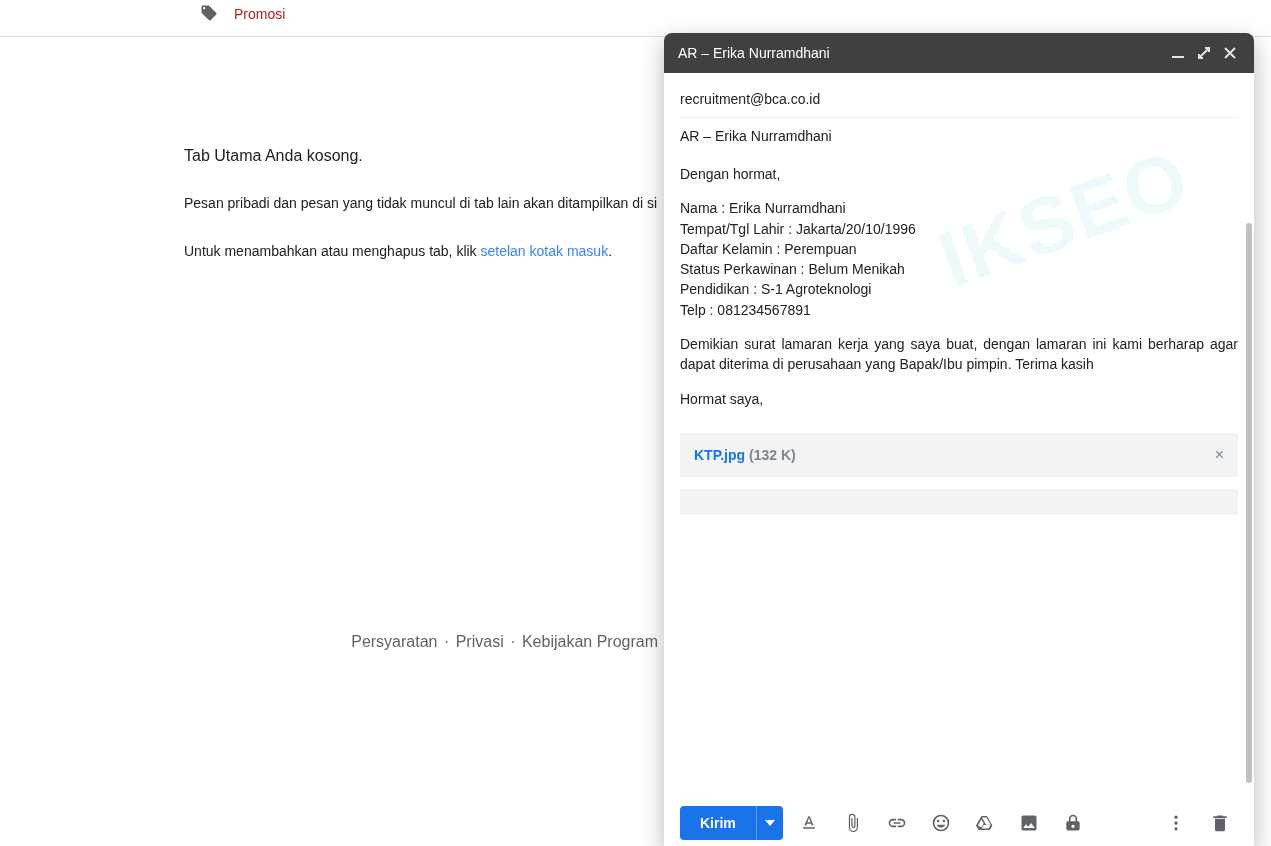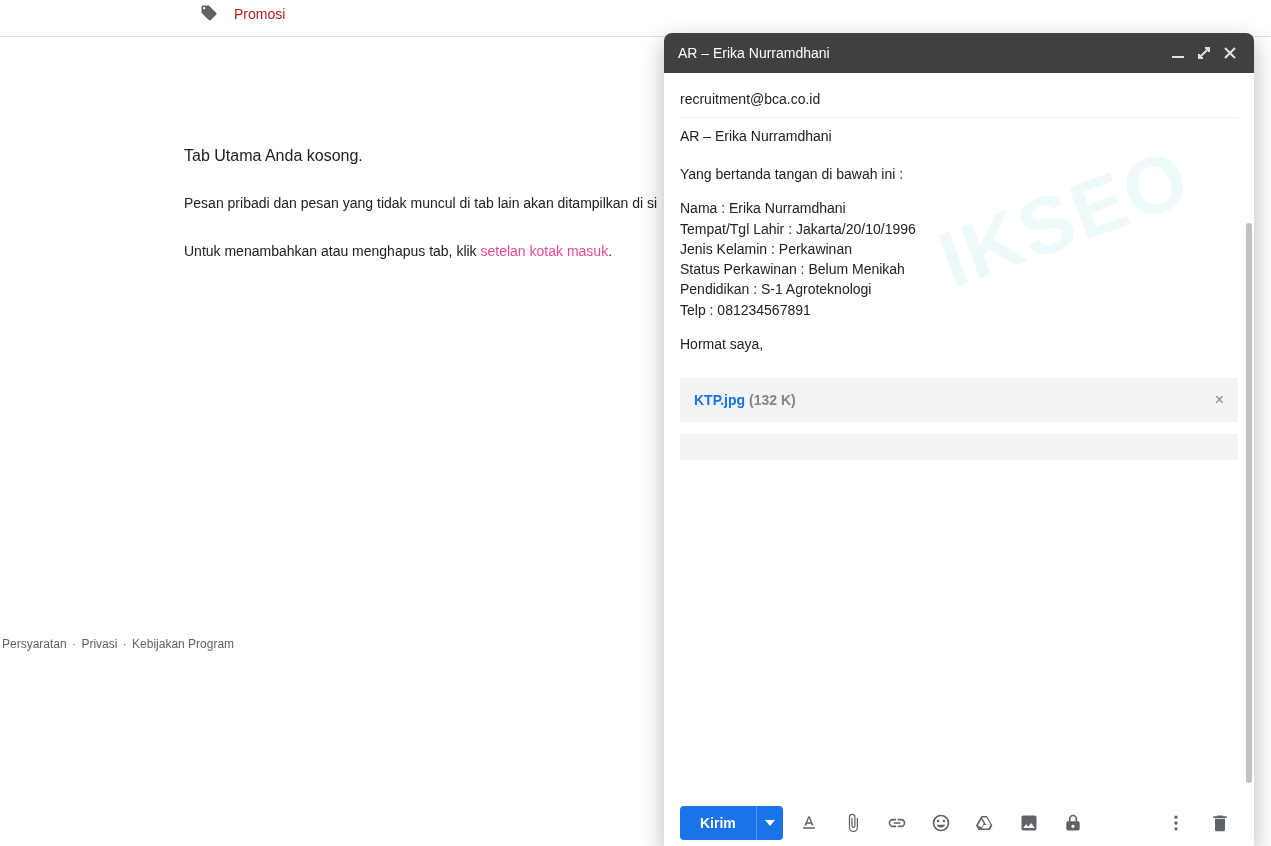--- a/index.html
+++ b/index.html
@@ -3,22 +3,22 @@
 <meta charset="utf-8">
 <style>
 *{box-sizing:border-box;margin:0;padding:0}
 body{font-family:Arial,Helvetica,sans-serif;font-size:14px;color:#202124;background:#fff;width:1271px;height:846px;overflow:hidden;position:relative}
 .tab-bar{display:flex;align-items:center;padding:0 0 10px 180px;border-bottom:1px solid #e0e0e0}
 .tab-item{display:flex;align-items:flex-end;gap:16px;color:#b91c1c;padding:4px 20px}
 .tag-icon{width:18px;height:18px;display:inline-flex}
 .main-content{padding:110px 0 0 184px}
 .empty-title{font-size:16px;color:#202124;margin-bottom:30px}
 .empty-text{font-size:14px;color:#202124;margin-bottom:32px}
-.link{color:#ec4899;cursor:pointer}
-.footer{position:absolute;left:0;width:660px;text-align:left;bottom:195px;font-size:12px;color:#5f6368}
+.link{color:#3b82f6;cursor:pointer}
+.footer{position:absolute;left:0;width:660px;text-align:right;bottom:195px;font-size:16px;color:#5f6368}
 .footer span{margin:0 2px}
 .compose{position:absolute;right:17px;top:33px;width:590px;height:815px;background:#fff;border-radius:8px 8px 0 0;box-shadow:0 8px 24px rgba(0,0,0,0.28);display:flex;flex-direction:column;overflow:hidden}
 .compose-header{background:#404040;color:#fff;height:40px;display:flex;align-items:center;padding:0 14px;font-size:14px;font-weight:500}
 .compose-header .title{flex:1}
 .compose-header .hicon{width:20px;height:20px;display:inline-flex;align-items:center;justify-content:center;cursor:pointer;margin-left:6px;opacity:.85}
 .compose-body{flex:1;overflow-y:auto;padding:8px 0 10px 0;position:relative}
 .field{padding:10px 16px;font-size:14px;color:#202124}
 .field-to{border-bottom:none}
 .field-subject{border-top:1px solid #eee;margin:0 16px;padding:10px 0}
 .field-input{border:none;outline:none;width:100%;font-size:14px;color:#202124}
@@ -92,29 +92,30 @@
 
   <div class="compose-body">
     <div class="watermark">IKSEO</div>
     <div class="field field-to">
       <input class="field-input" value="recruitment@bca.co.id" style="">
     </div>
     <div class="field-subject">
       <input class="field-input" value="AR – Erika Nurramdhani" style="">
     </div>
     <div class="body-text">
-      <p>Yang bertanda tangan di bawah ini :</p>
+      <p>Dengan hormat,</p>
       <p>
         <span>Nama : Erika Nurramdhani</span><br>
         <span>Tempat/Tgl Lahir : Jakarta/20/10/1996</span><br>
-        <span>Jenis Kelamin : Perkawinan</span><br>
+        <span>Daftar Kelamin : Perempuan</span><br>
         <span>Status Perkawinan : Belum Menikah</span><br>
         <span>Pendidikan : S-1 Agroteknologi</span><br>
         <span>Telp : 081234567891</span>
       </p>
+      <p class="just">Demikian surat lamaran kerja yang saya buat, dengan lamaran ini kami berharap agar dapat diterima di perusahaan yang Bapak/Ibu pimpin. Terima kasih</p>
       <p>Hormat saya,</p>
     </div>
 
     <div class="attachments">
       <div class="att">
         <span class="att-name">KTP.jpg</span>
         <span class="att-size">(132 K)</span>
         <span class="att-x">×</span>
       </div>
       <div class="att">

